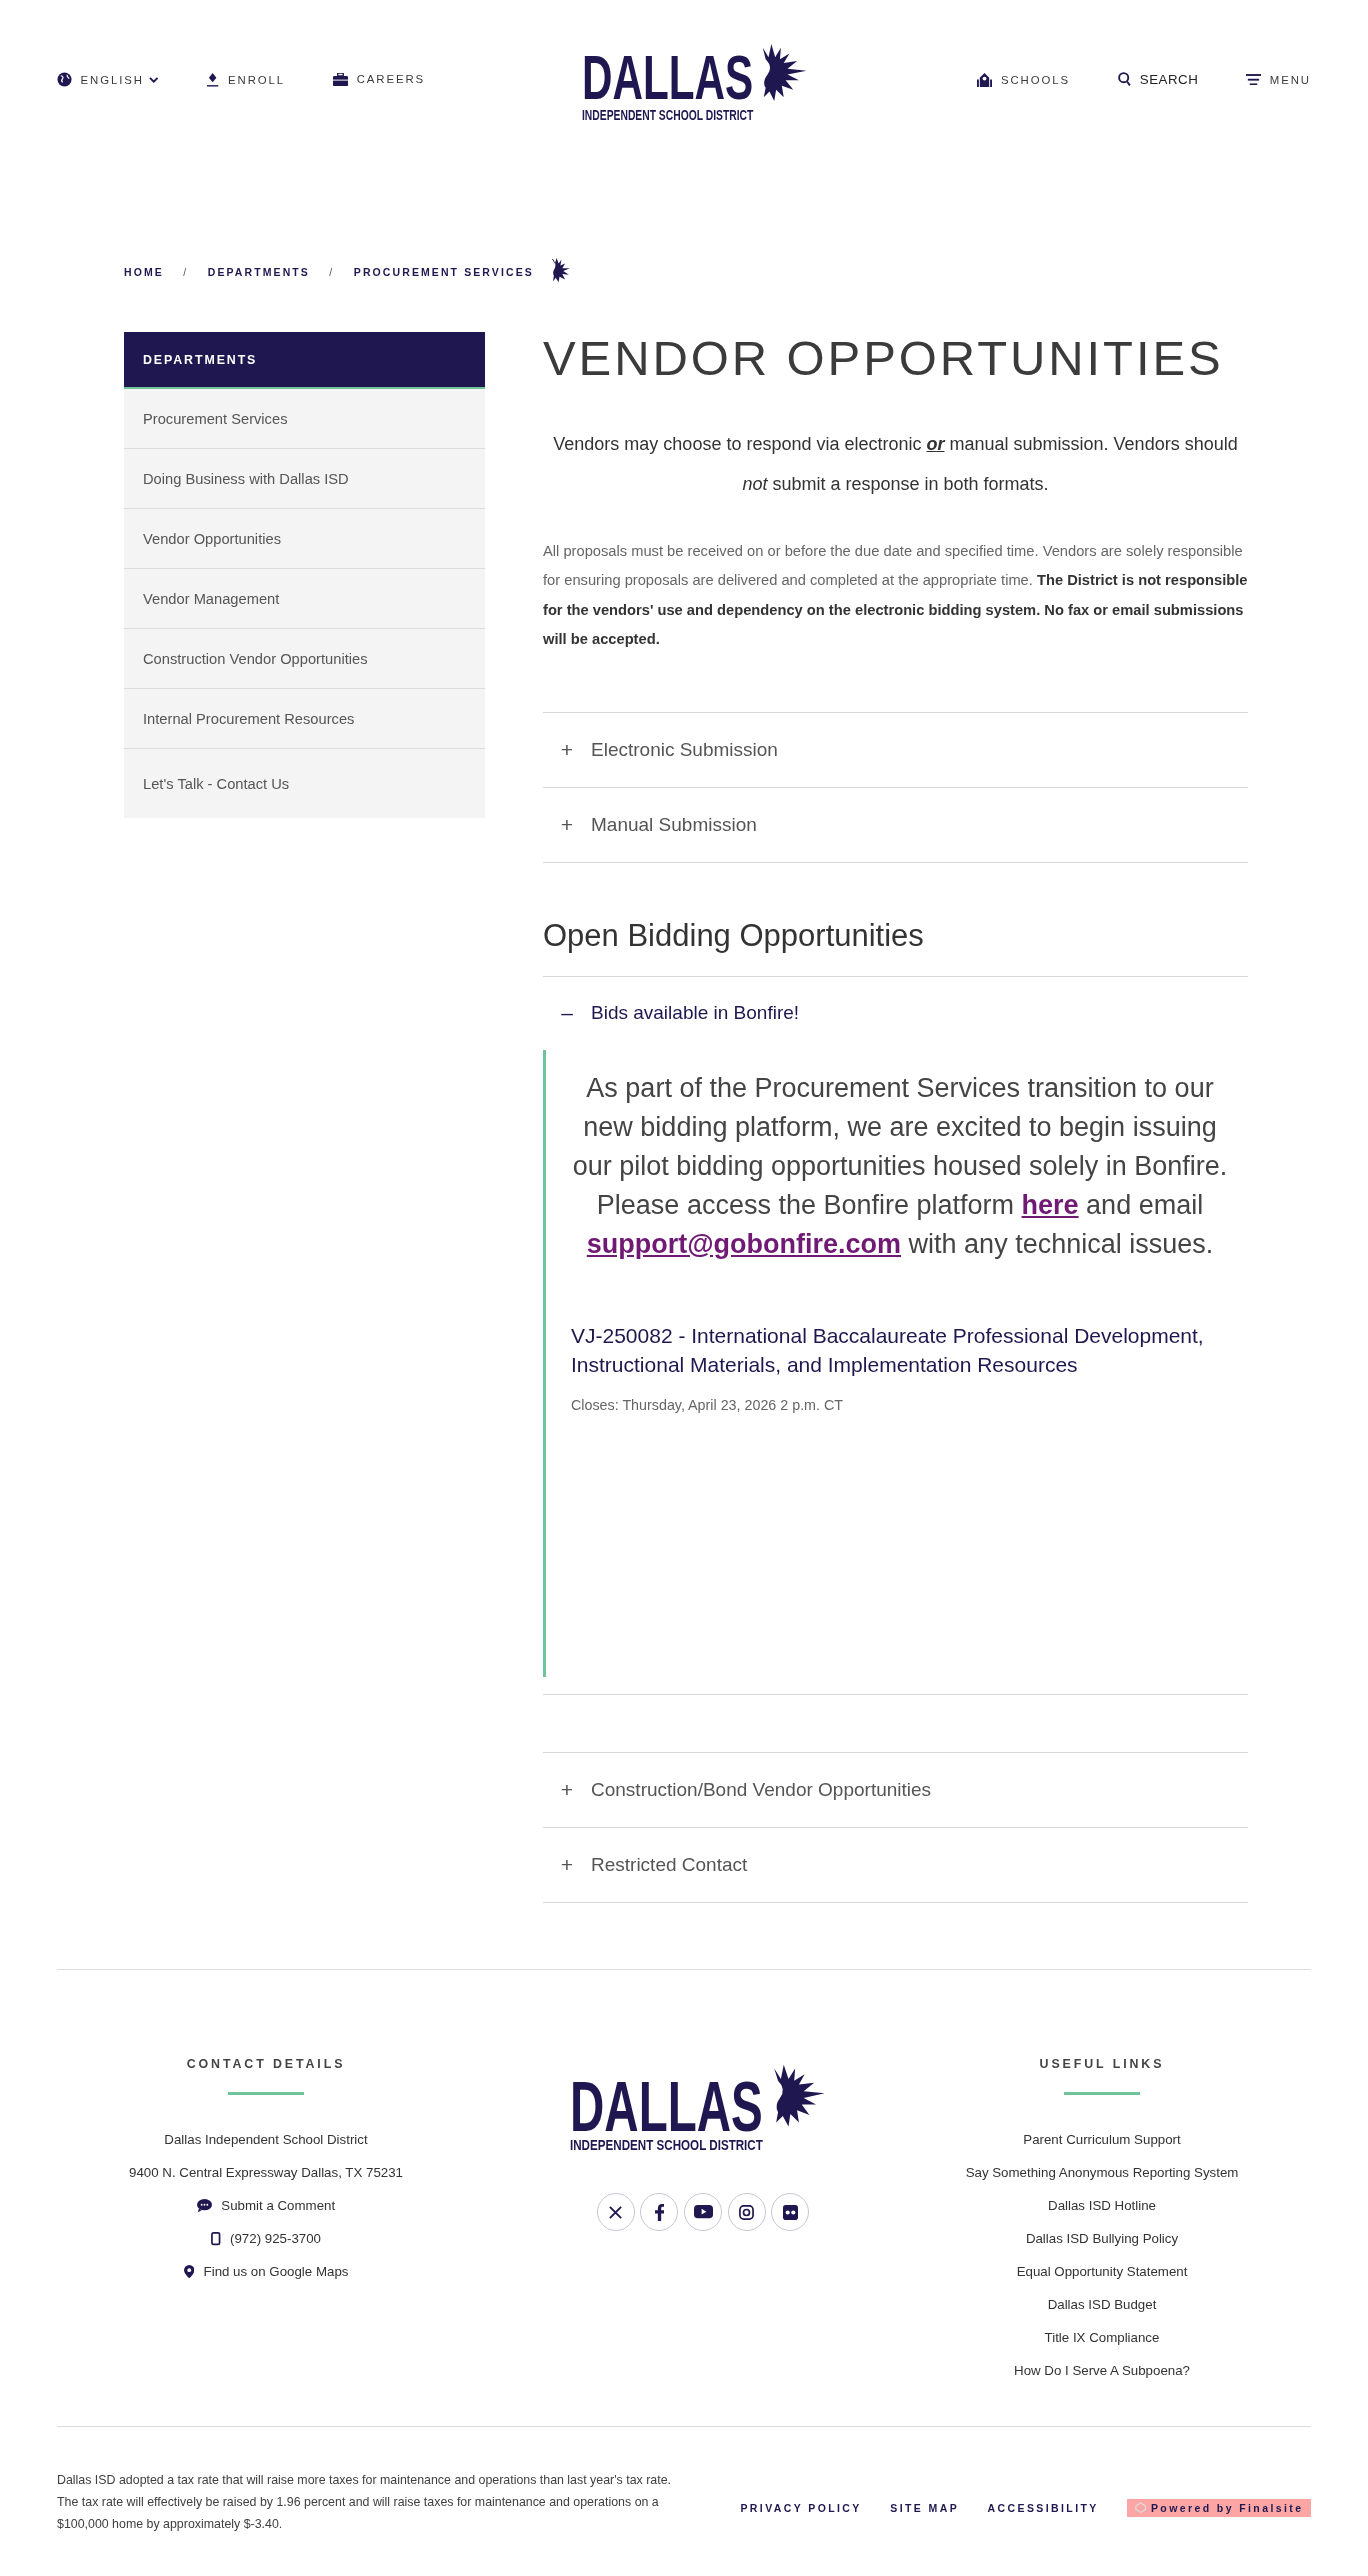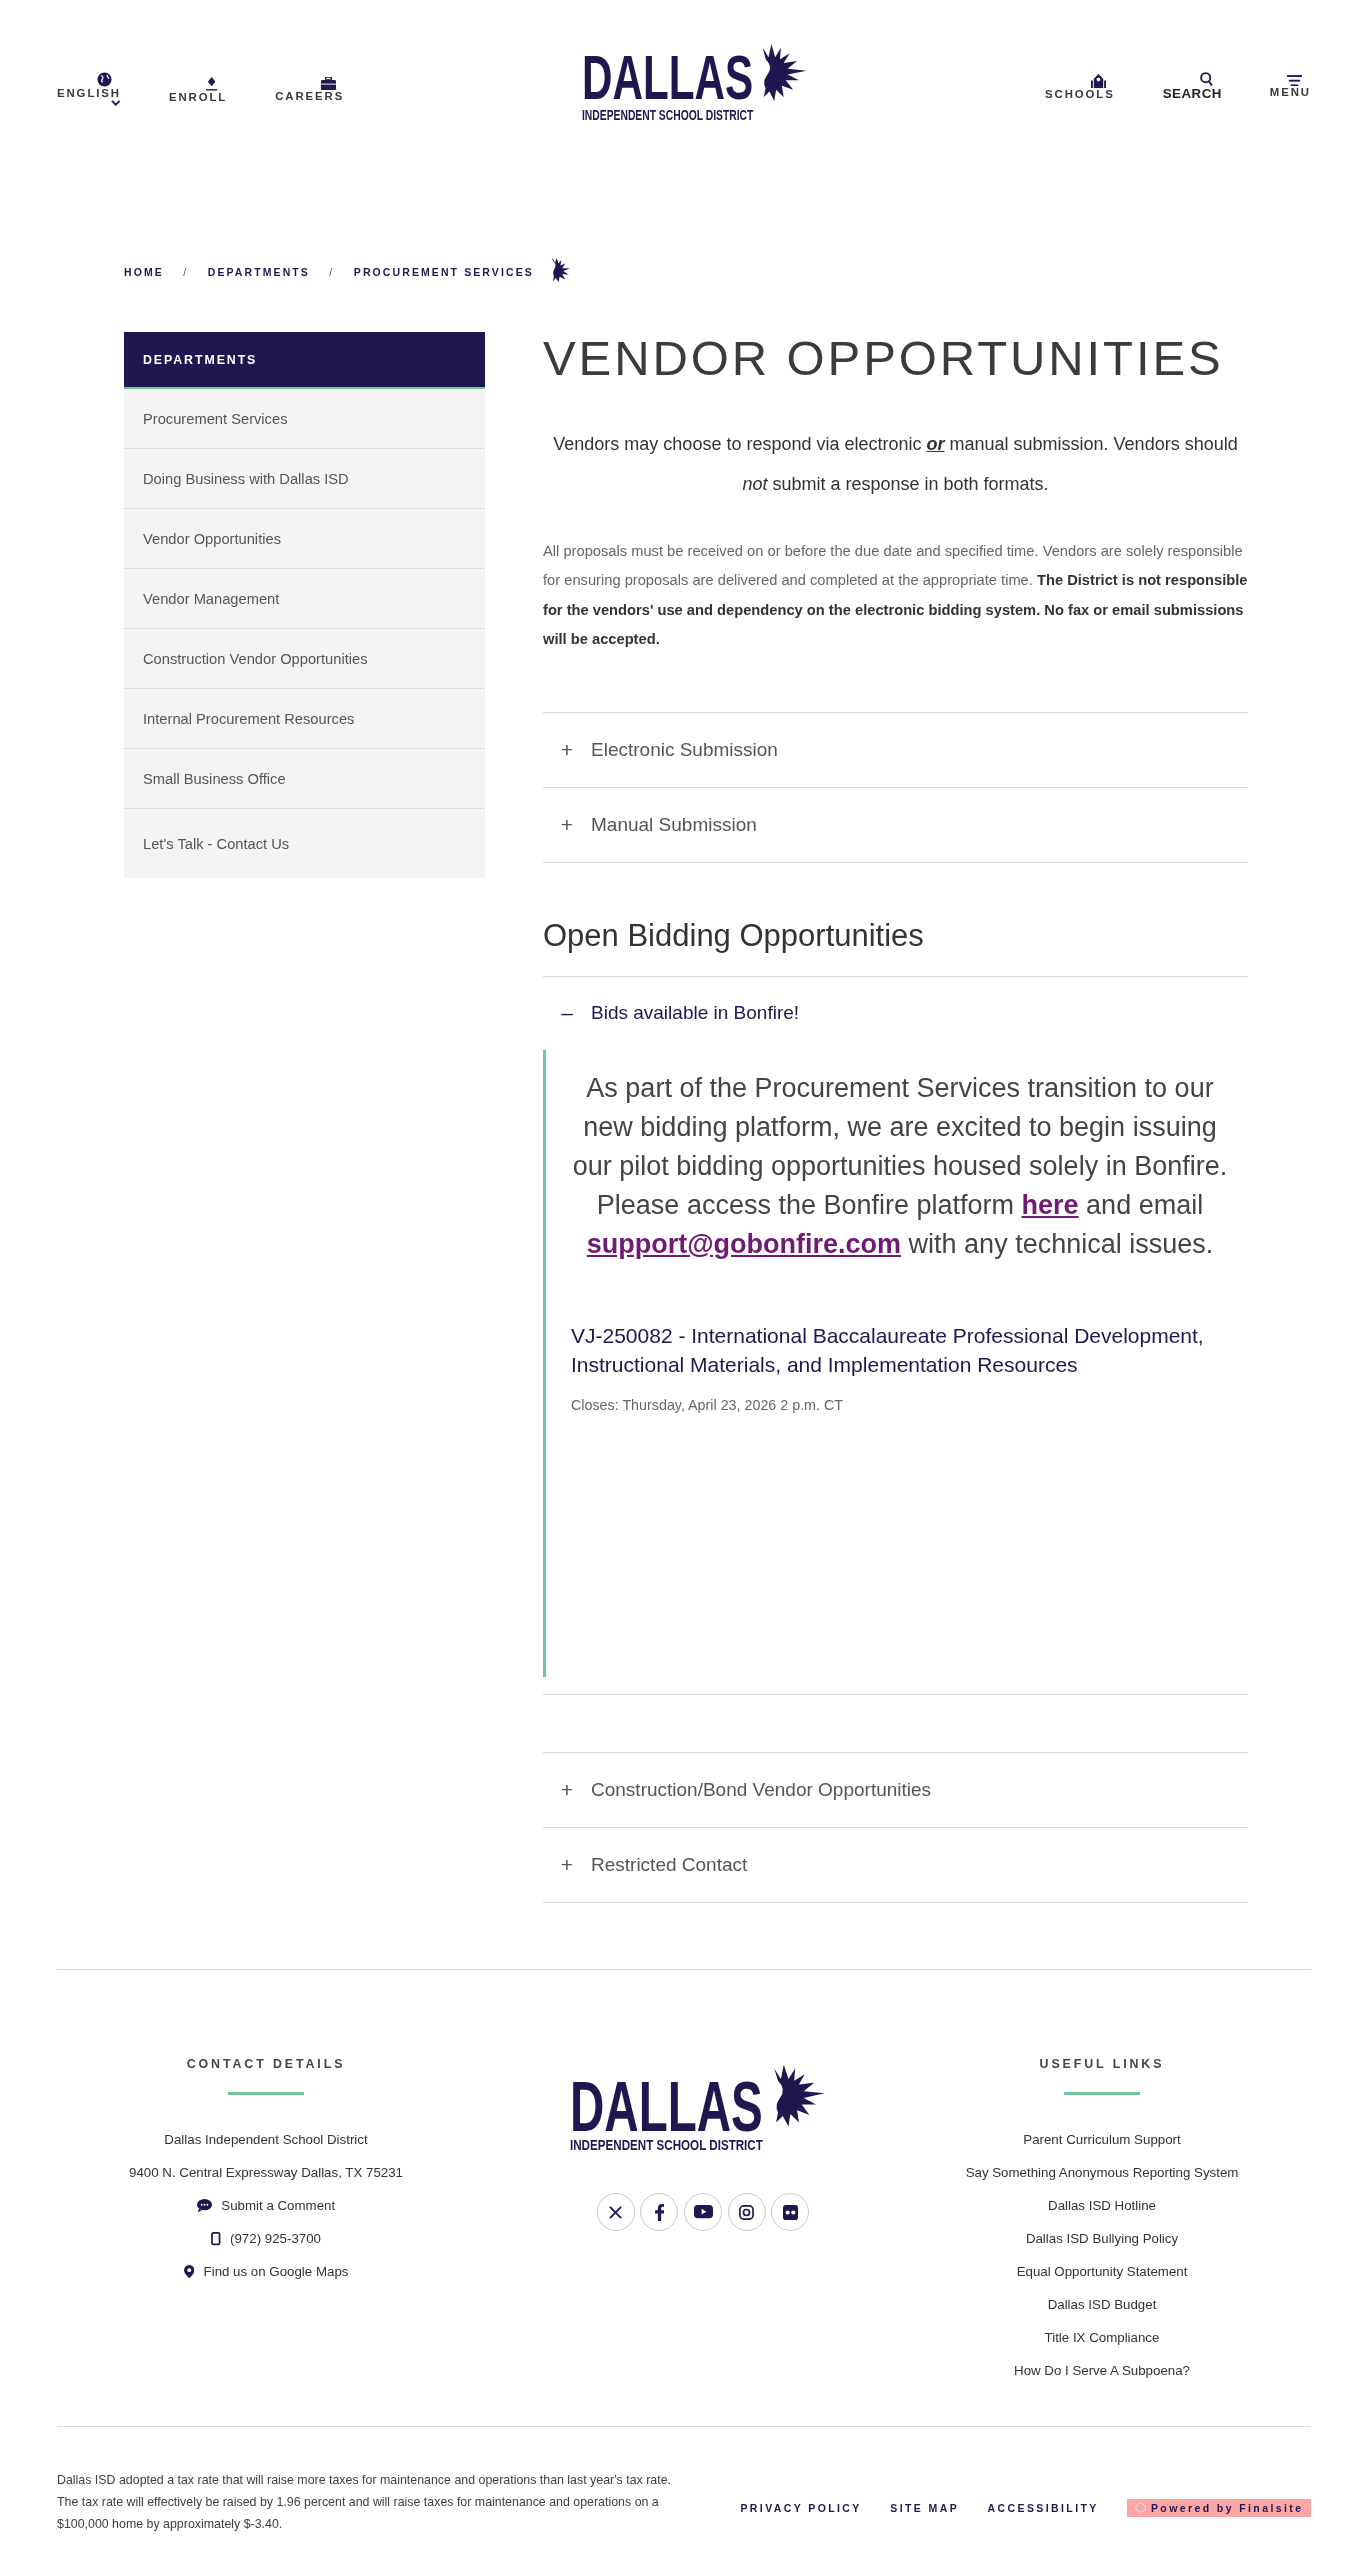--- a/index.html
+++ b/index.html
@@ -5,21 +5,21 @@
   * { box-sizing: border-box; margin: 0; padding: 0; }
   html, body { width: 1368px; background: #fff; }
   body { font-family: "Liberation Sans", sans-serif; color: #444; }
   a { color: inherit; text-decoration: none; }
 
   
   .header { position: relative; height: 166px; width: 1368px; }
   .nav-left, .nav-right { position: absolute; top: 72px; display: flex; align-items: center; }
   .nav-left { left: 57px; }
   .nav-right { right: 57px; }
-  .nav-item { display: flex; align-items: flex-end; font-size: 11.4px; letter-spacing: 1.9px; font-weight: bold; color: #3a3a3a; flex-direction: column; }
+  .nav-item { display: flex; align-items: center; font-size: 11.4px; letter-spacing: 1.9px; font-weight: normal; color: #3a3a3a; }
   .nav-left .nav-item { margin-right: 48px; }
   .nav-right .nav-item { margin-left: 48px; }
   .nav-item svg { margin-right: 8.6px; }
   .nav-item.search { letter-spacing: 0.5px; font-size: 13.3px; color: #222; }
   .logo { position: absolute; left: 582px; top: 40px; }
 
   
   .breadcrumb { position: absolute; left: 124px; top: 257px; display: flex; align-items: center; font-size: 10.5px; letter-spacing: 2.1px; font-weight: bold; color: #1f1850; gap: 8px; }
   .breadcrumb .sep { margin: 0 11.4px; color: #555; font-weight: normal; }
   .breadcrumb svg { margin-left: 5.7px; }
@@ -152,21 +152,20 @@
 </nav>
 
 <aside class="sidebar">
   <div class="sidebar-head">DEPARTMENTS</div>
   <a class="sidebar-item">Procurement Services</a>
   <a class="sidebar-item">Doing Business with Dallas ISD</a>
   <a class="sidebar-item">Vendor Opportunities</a>
   <a class="sidebar-item">Vendor Management</a>
   <a class="sidebar-item">Construction Vendor Opportunities</a>
   <a class="sidebar-item">Internal Procurement Resources</a>
-  <a class="sidebar-item">Small Business Office</a>
   <a class="sidebar-item">Let's Talk - Contact Us</a>
 </aside>
 
 <main class="main">
   <h1 class="page-title">VENDOR OPPORTUNITIES</h1>
 
   <p class="lead"><span>Vendors may choose to respond via electronic </span><span class="or">or</span><span> manual submission. Vendors should </span><em>not</em><span> submit a response in both formats.</span></p>
 
   <p class="para"><span>All proposals must be received on or before the due date and specified time. Vendors are solely responsible for ensuring proposals are delivered and completed at the appropriate time. </span><b>The District is not responsible for the vendors' use and dependency on the electronic bidding system. No fax or email submissions will be accepted.</b></p>
 

